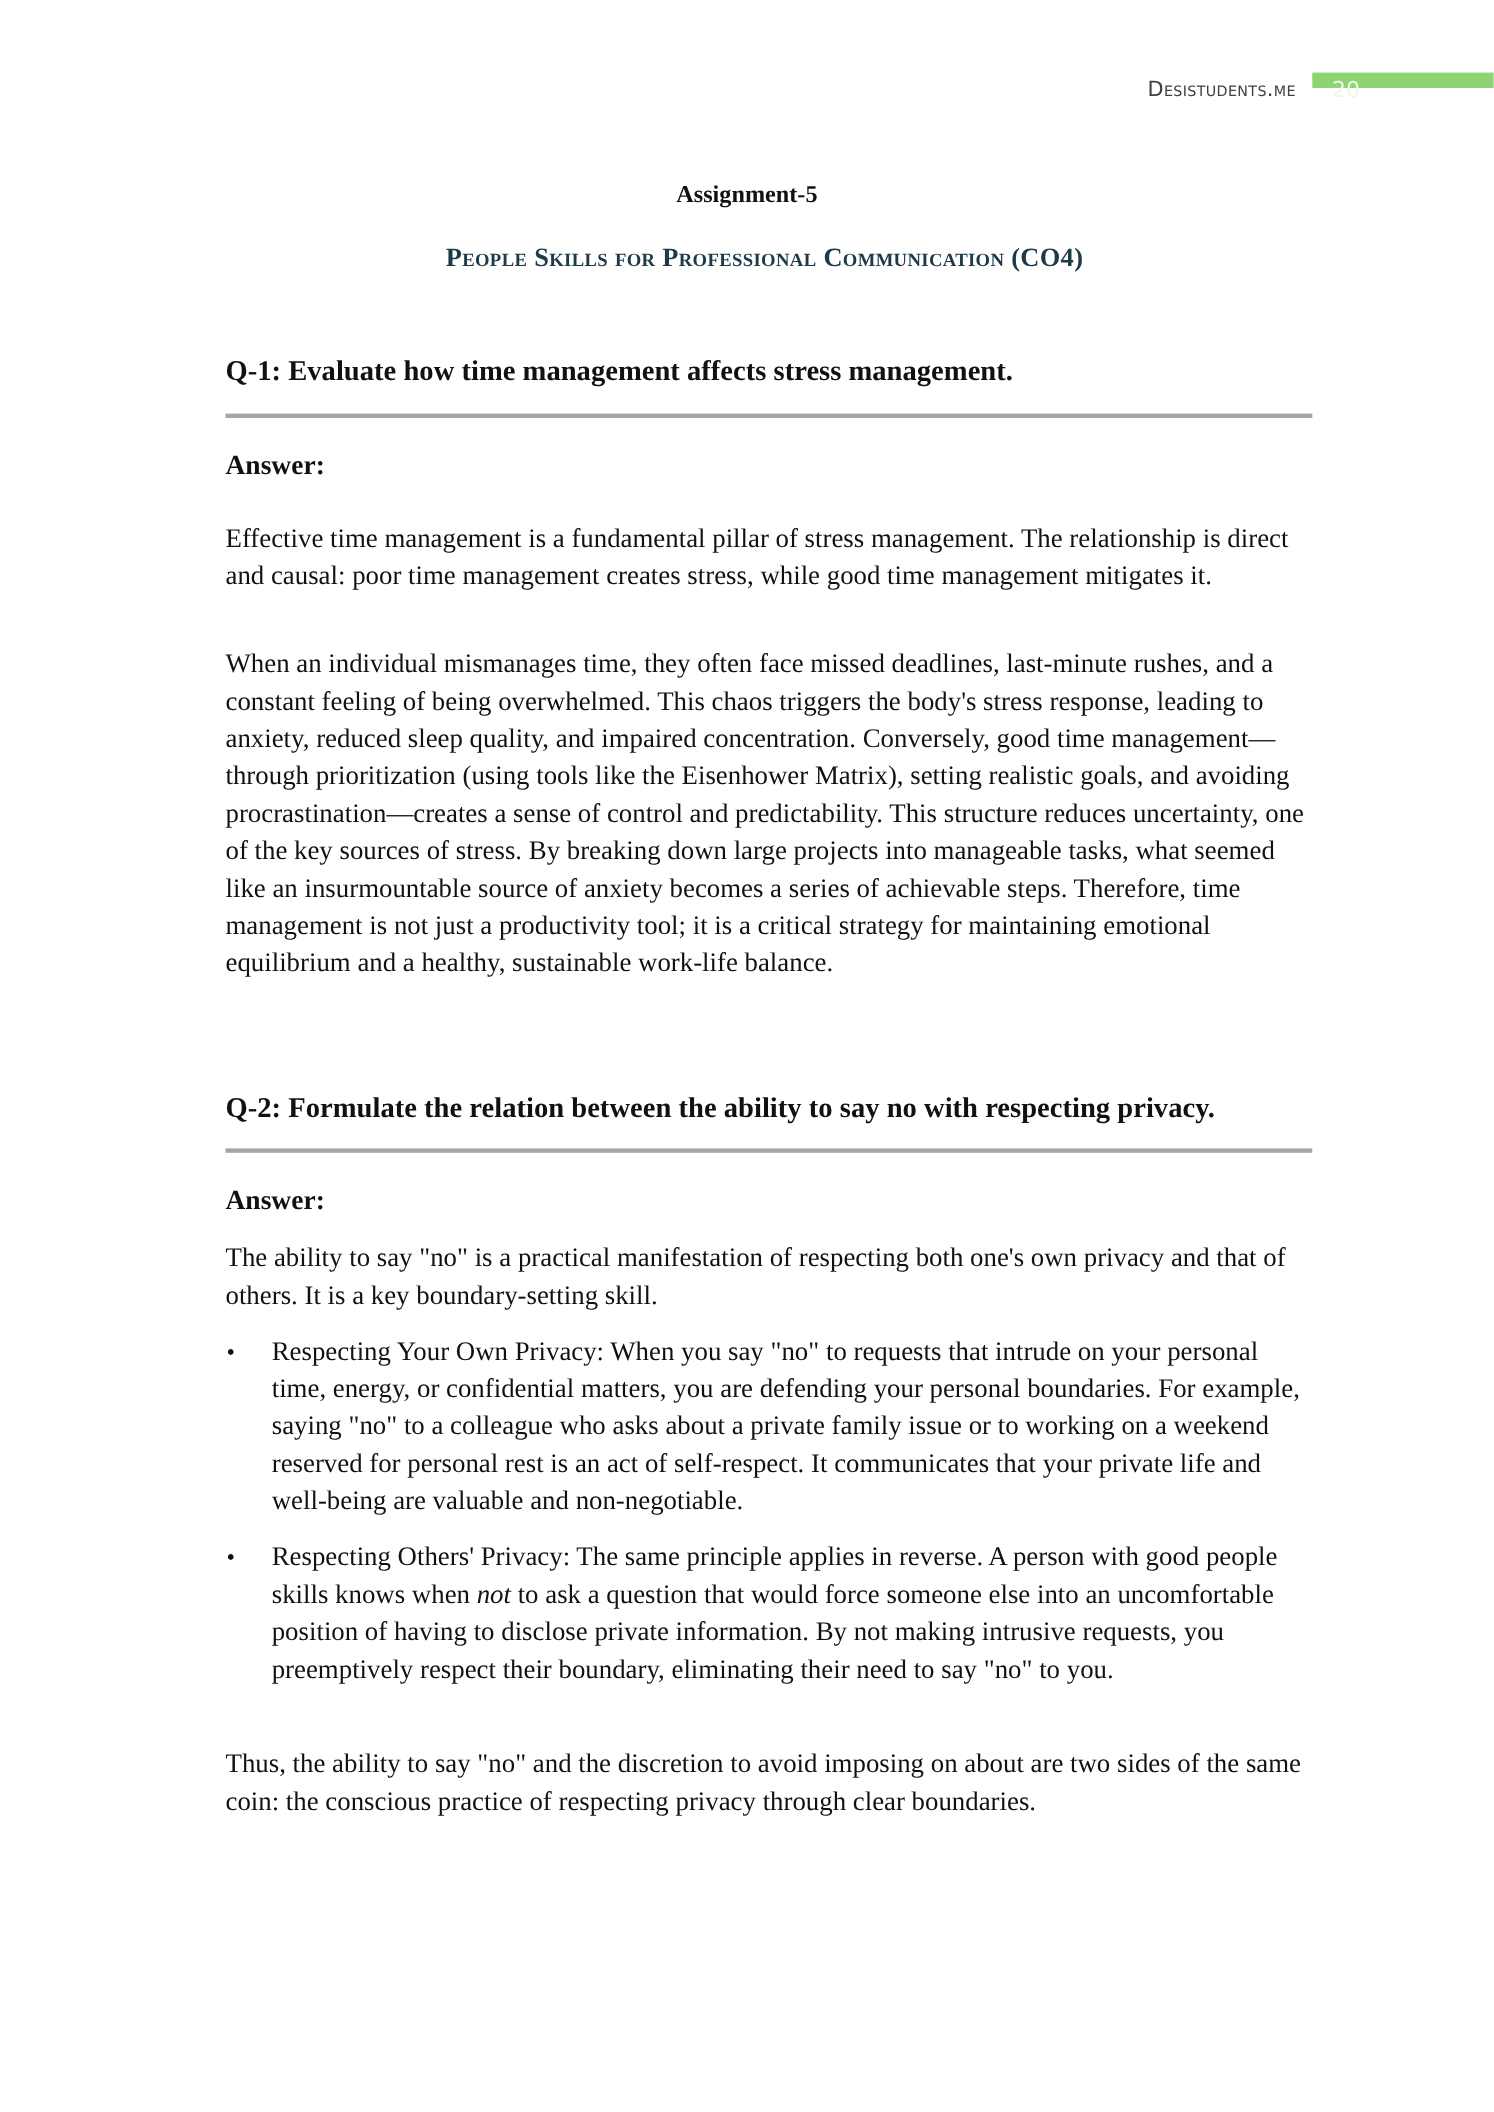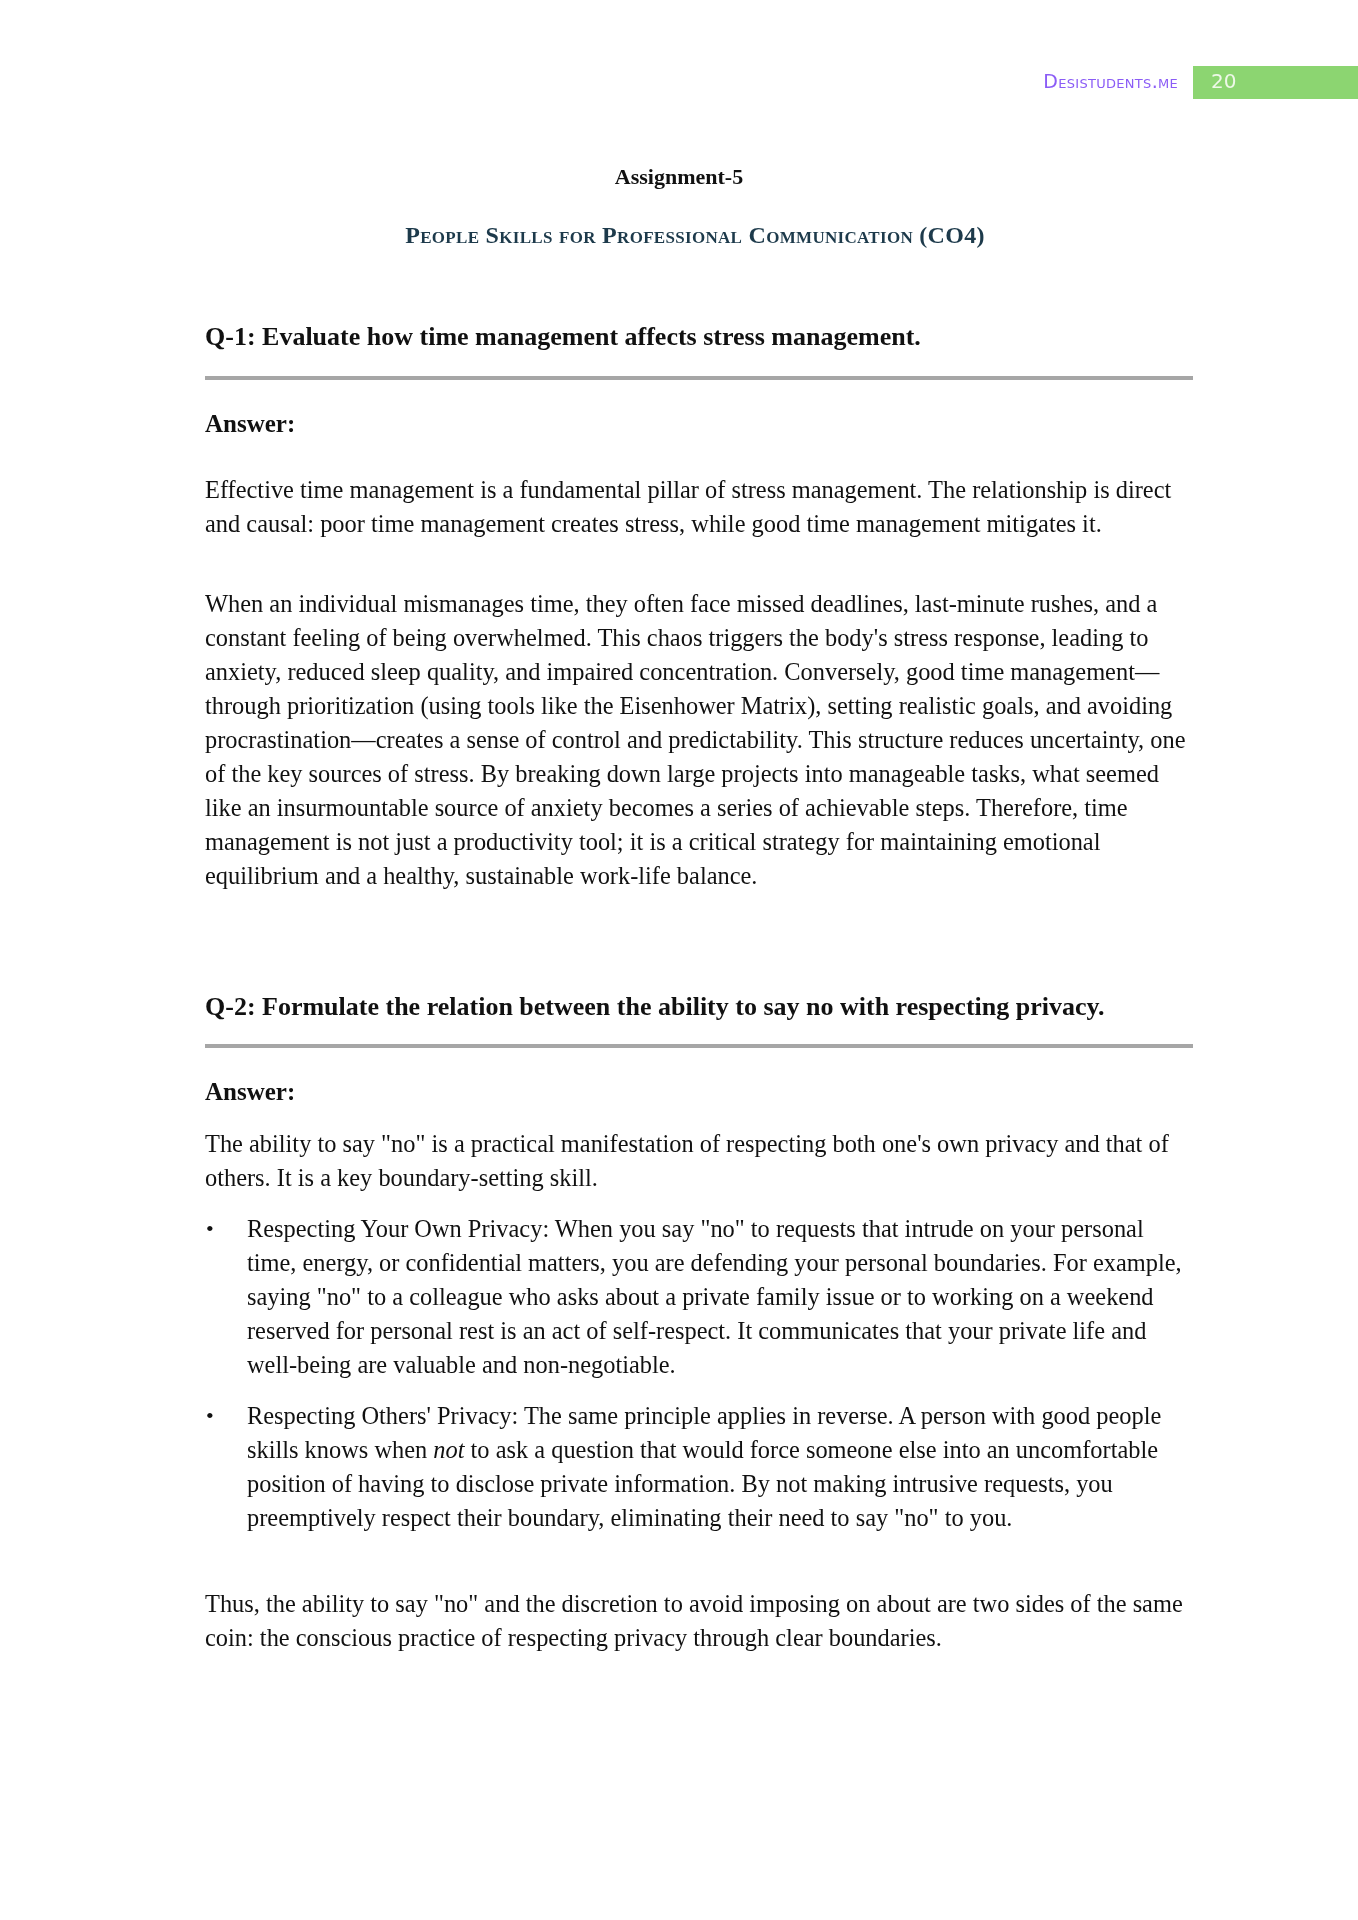--- a/index.html
+++ b/index.html
@@ -21,30 +21,30 @@
       left: 0;
       width: 1358px;
       height: 32px;
     }
     .site-name {
       position: absolute;
       right: 180px;
       top: 4px;
       font-family: "DejaVu Sans", "Liberation Sans", sans-serif;
       font-size: 19px;
-      color: #8b5cf6;
+      color: #404040;
       font-variant: small-caps;
       letter-spacing: 0.3px;
     }
     .page-number-bar {
       position: absolute;
       left: 1193px;
       top: 0;
       width: 165px;
-      height: 33px;
+      height: 14px;
       background: #8cd571;
     }
     .page-number {
       position: absolute;
       left: 18px;
       top: 3px;
       font-family: "DejaVu Sans", "Liberation Sans", sans-serif;
       font-size: 20px;
       color: #eef8e8;
     }

